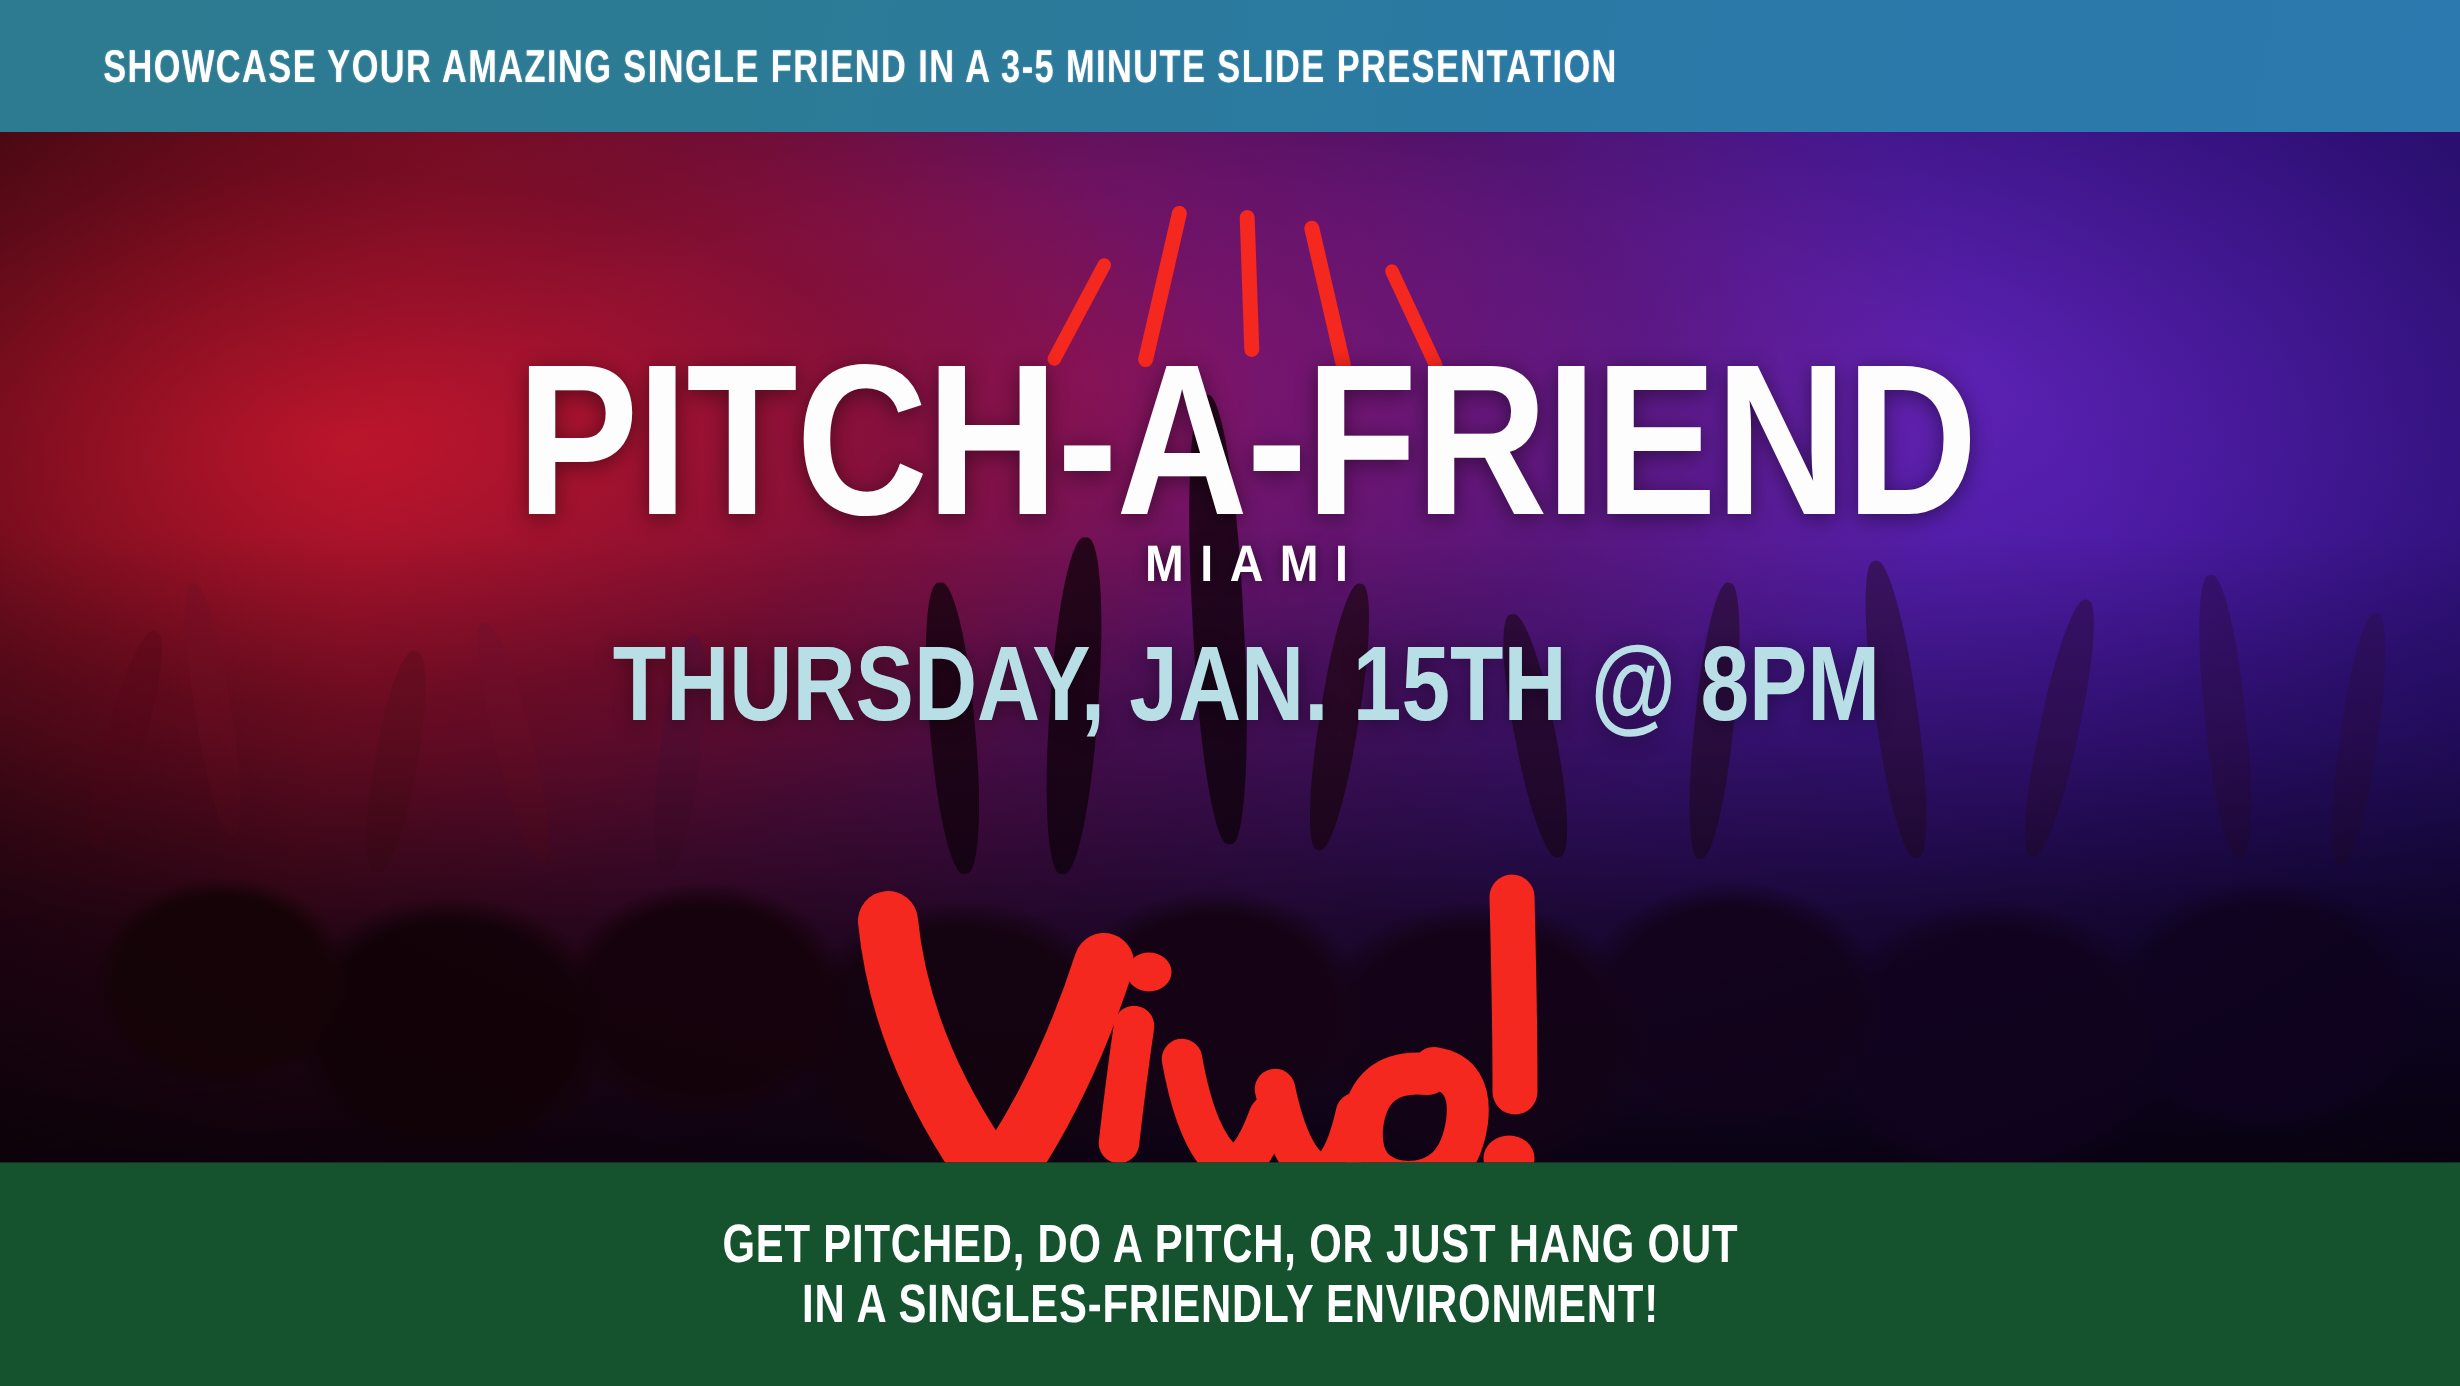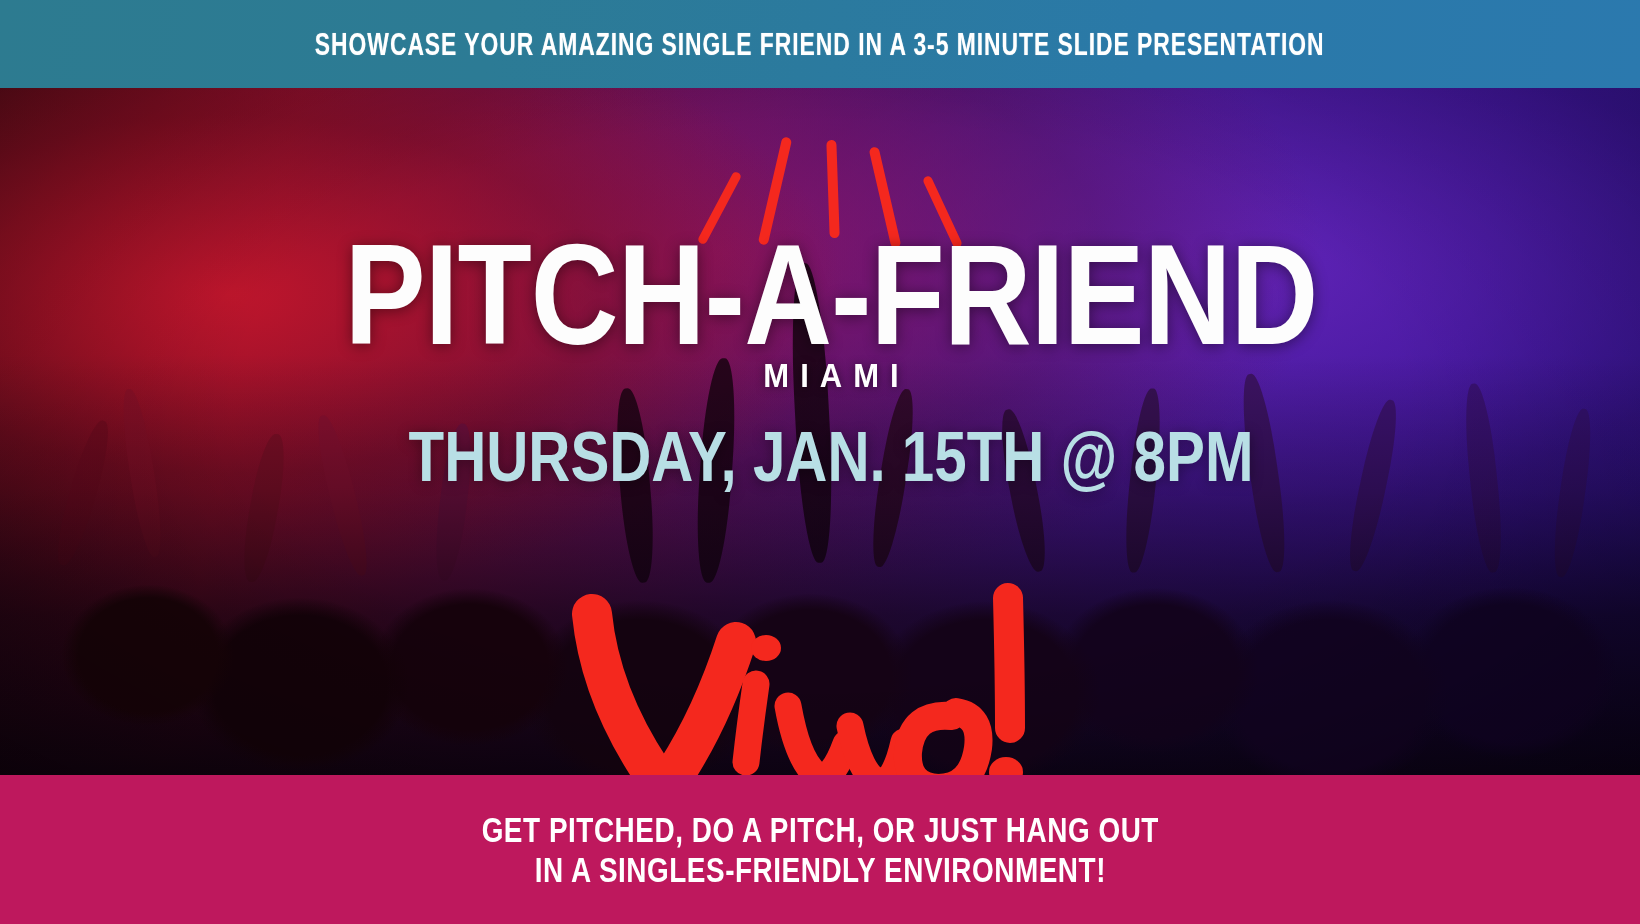--- a/index.html
+++ b/index.html
@@ -9,21 +9,21 @@
     position:relative;
     width:1640px;height:924px;
     overflow:hidden;
     font-family:"Liberation Sans", sans-serif;
   }
 
   
   .top-banner{
     position:absolute;left:0;top:0;width:1640px;height:88px;
     background:linear-gradient(100deg,#2d7b90 0%,#2c7b95 30%,#2a79a8 70%,#2b79ae 100%);
-    display:flex;align-items:center;justify-content:center;
+    display:flex;align-items:center;justify-content:flex-start;
     z-index:40;
   }
   .top-banner-text{
     color:#ffffff;
     font-size:26px;
     font-weight:bold;
     letter-spacing:1.1px;
     text-transform:uppercase;
     transform:scaleX(0.88) scaleY(1.18);
     transform-origin:center center;
@@ -123,21 +123,21 @@
   
   .vivo{
     position:absolute;left:560px;top:488px;width:480px;height:240px;
     z-index:25;
   }
   .vivo svg{display:block;width:100%;height:100%;overflow:visible;}
 
   
   .bottom-banner{
     position:absolute;left:0;top:775px;width:1640px;height:149px;
-    background:#be185d;
+    background:#14532d;
     display:flex;flex-direction:column;
     align-items:center;justify-content:center;
     z-index:40;
     gap:6px;
   }
   .bottom-line{
     color:#ffffff;
     font-size:31px;
     font-weight:bold;
     letter-spacing:0.6px;

